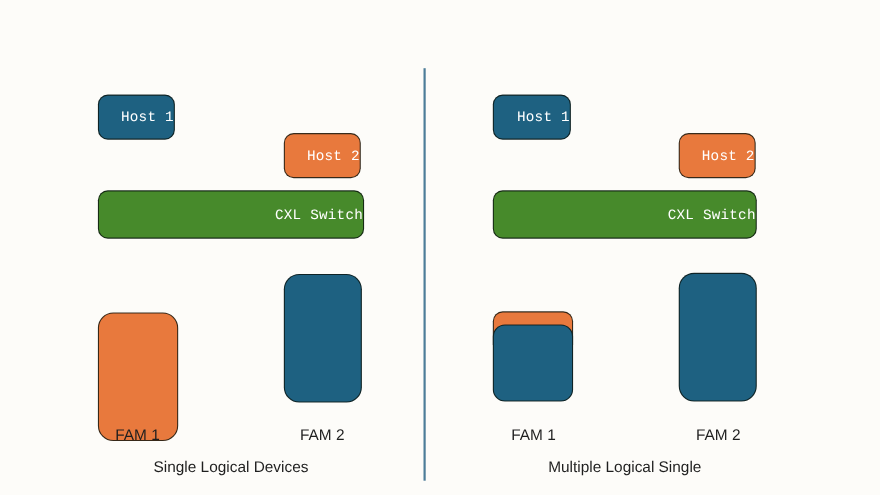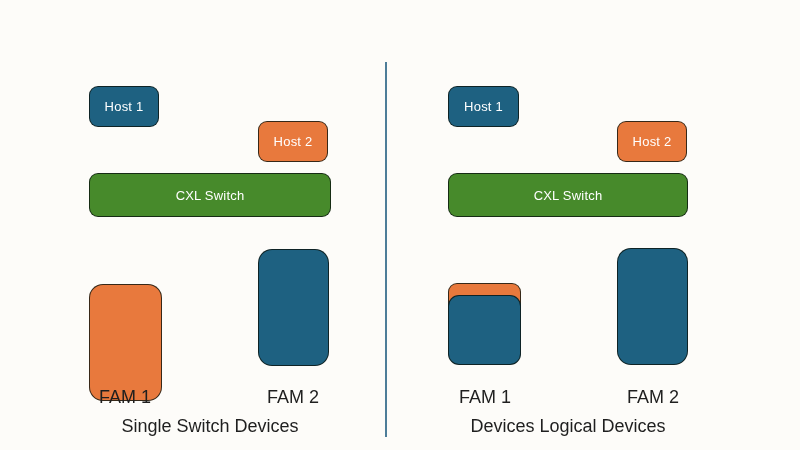--- a/index.html
+++ b/index.html
@@ -22,35 +22,36 @@
     position: absolute;
     width: 2px;
     background: var(--divider, #4d7d99);
   }
   .box {
     position: absolute;
     box-sizing: border-box;
     border: 1.5px solid rgba(10, 20, 15, 0.8);
     display: flex;
     align-items: center;
-    justify-content: center;
+    justify-content: flex-end;
     color: var(--box_text, #ffffff);
     font-size: 13px;
     letter-spacing: 0.2px;
+    font-family: Liberation Mono, monospace;
   }
   .box.blue   { background: var(--blue, #1e6181); }
   .box.orange { background: var(--orange, #e8793d); margin-top: 35px; }
   .box.green  { background: var(--green, #478a2b); }
   .r8  { border-radius: 9px; }
   .r10 { border-radius: 11px; }
   .r14 { border-radius: 14px; }
   .label {
     position: absolute;
     color: var(--text, #1f1f1f);
-    font-size: 18px;
+    font-size: 14px;
     text-align: center;
   }
 </style>
 </head>
 <body>
 
 <div class="canvas">
 
   <div class="divider" style="left:385px; top:62px; height:375px;"></div>
 
@@ -61,34 +62,34 @@
     <div class="box orange r8" style="left:258px; top:86px; width:70px; height:41px;">
       <span>Host 2</span>
     </div>
     <div class="box green r8" style="left:89px; top:173px; width:242px; height:44px;">
       <span>CXL Switch</span>
     </div>
     <div class="box orange r14" style="left:89px; top:249px; width:73px; height:117px;"></div>
     <div class="box blue r14" style="left:258px; top:249px; width:71px; height:117px;"></div>
     <div class="label" style="left:85px; top:387px; width:80px;">FAM 1</div>
     <div class="label" style="left:253px; top:387px; width:80px;">FAM 2</div>
-    <div class="label" style="left:90px; top:416px; width:240px;">Single Switch Devices</div>
+    <div class="label" style="left:90px; top:416px; width:240px;">Single Logical Devices</div>
   </div>
 
   <div>
     <div class="box blue r8" style="left:448px; top:86px; width:71px; height:41px;">
       <span>Host 1</span>
     </div>
     <div class="box orange r8" style="left:617px; top:86px; width:70px; height:41px;">
       <span>Host 2</span>
     </div>
     <div class="box green r8" style="left:448px; top:173px; width:240px; height:44px;">
       <span>CXL Switch</span>
     </div>
     <div class="box orange r8" style="left:448px; top:248px; width:73px; height:39px;"></div>
     <div class="box blue r10" style="left:448px; top:295px; width:73px; height:70px;"></div>
     <div class="box blue r14" style="left:617px; top:248px; width:71px; height:117px;"></div>
     <div class="label" style="left:445px; top:387px; width:80px;">FAM 1</div>
     <div class="label" style="left:613px; top:387px; width:80px;">FAM 2</div>
-    <div class="label" style="left:448px; top:416px; width:240px;">Devices Logical Devices</div>
+    <div class="label" style="left:448px; top:416px; width:240px;">Multiple Logical Single</div>
   </div>
 
 </div>
 
 </body></html>

